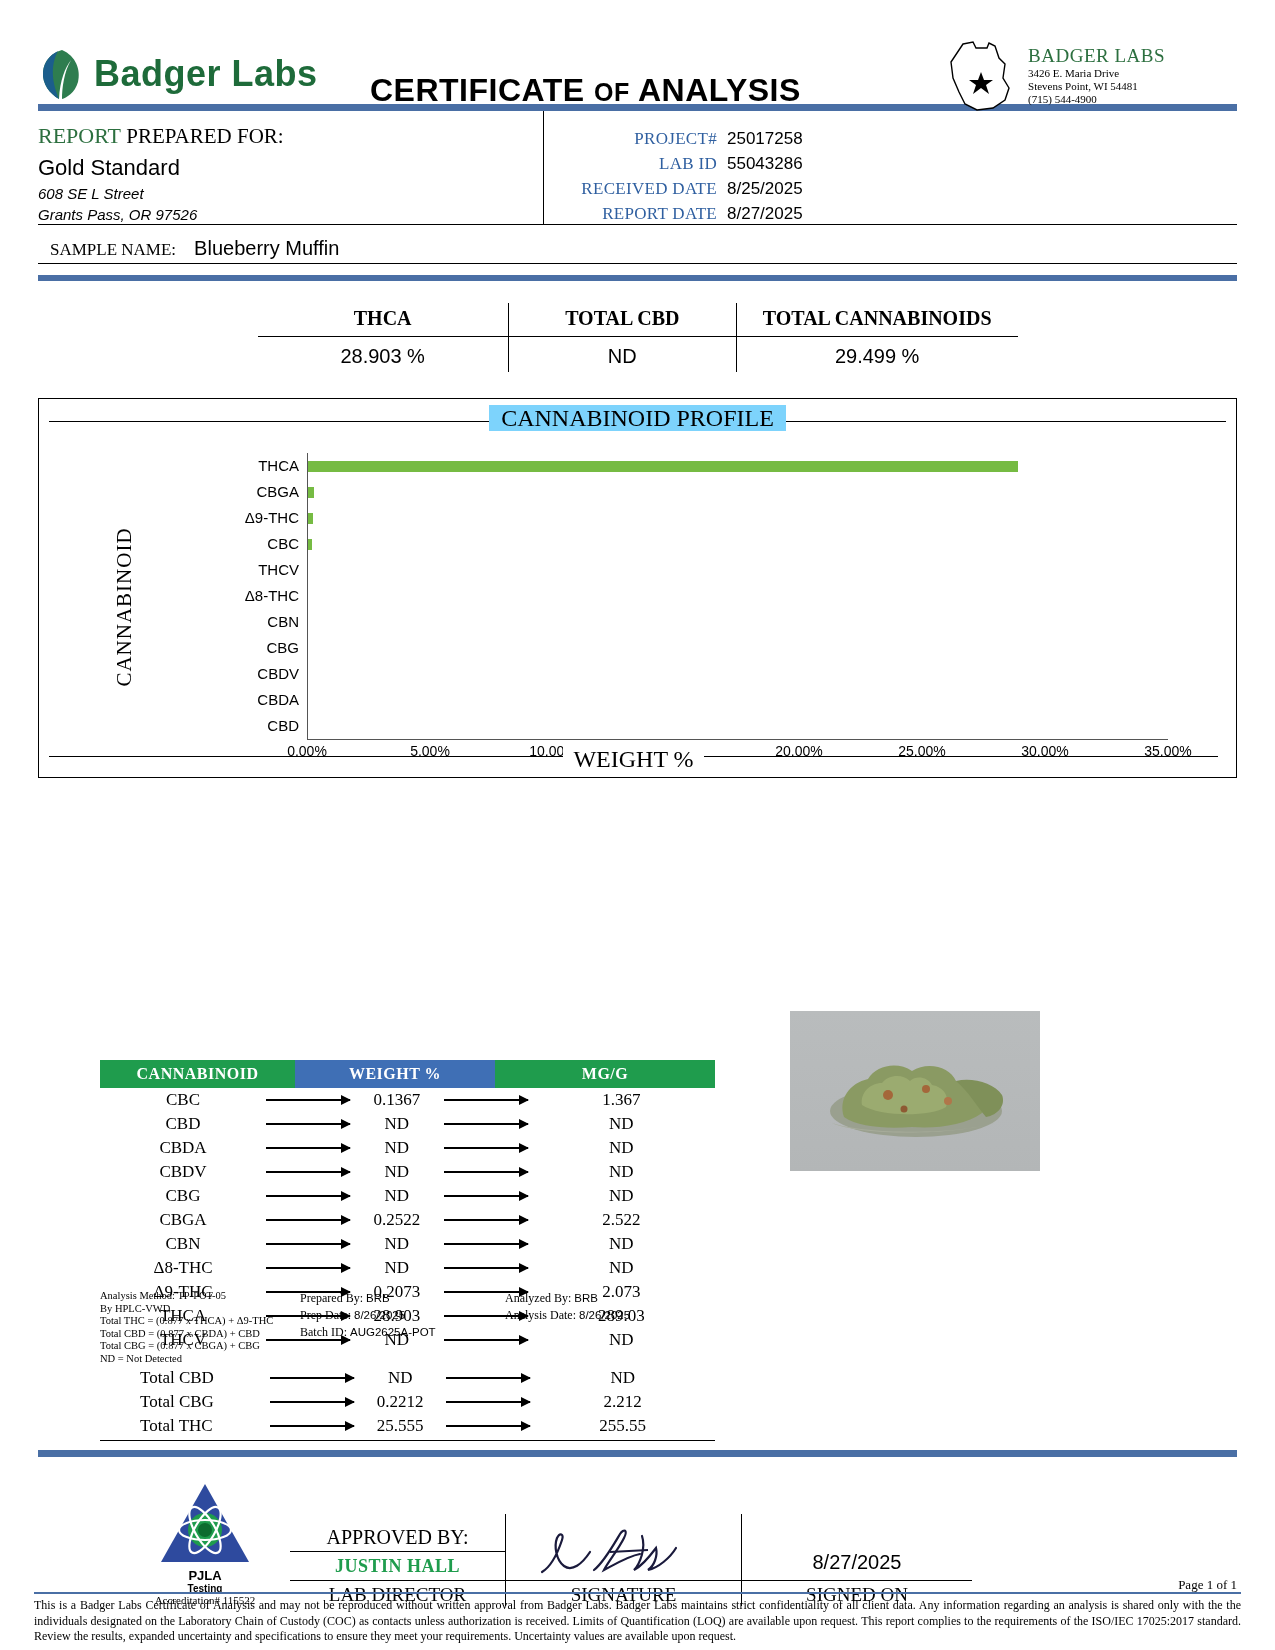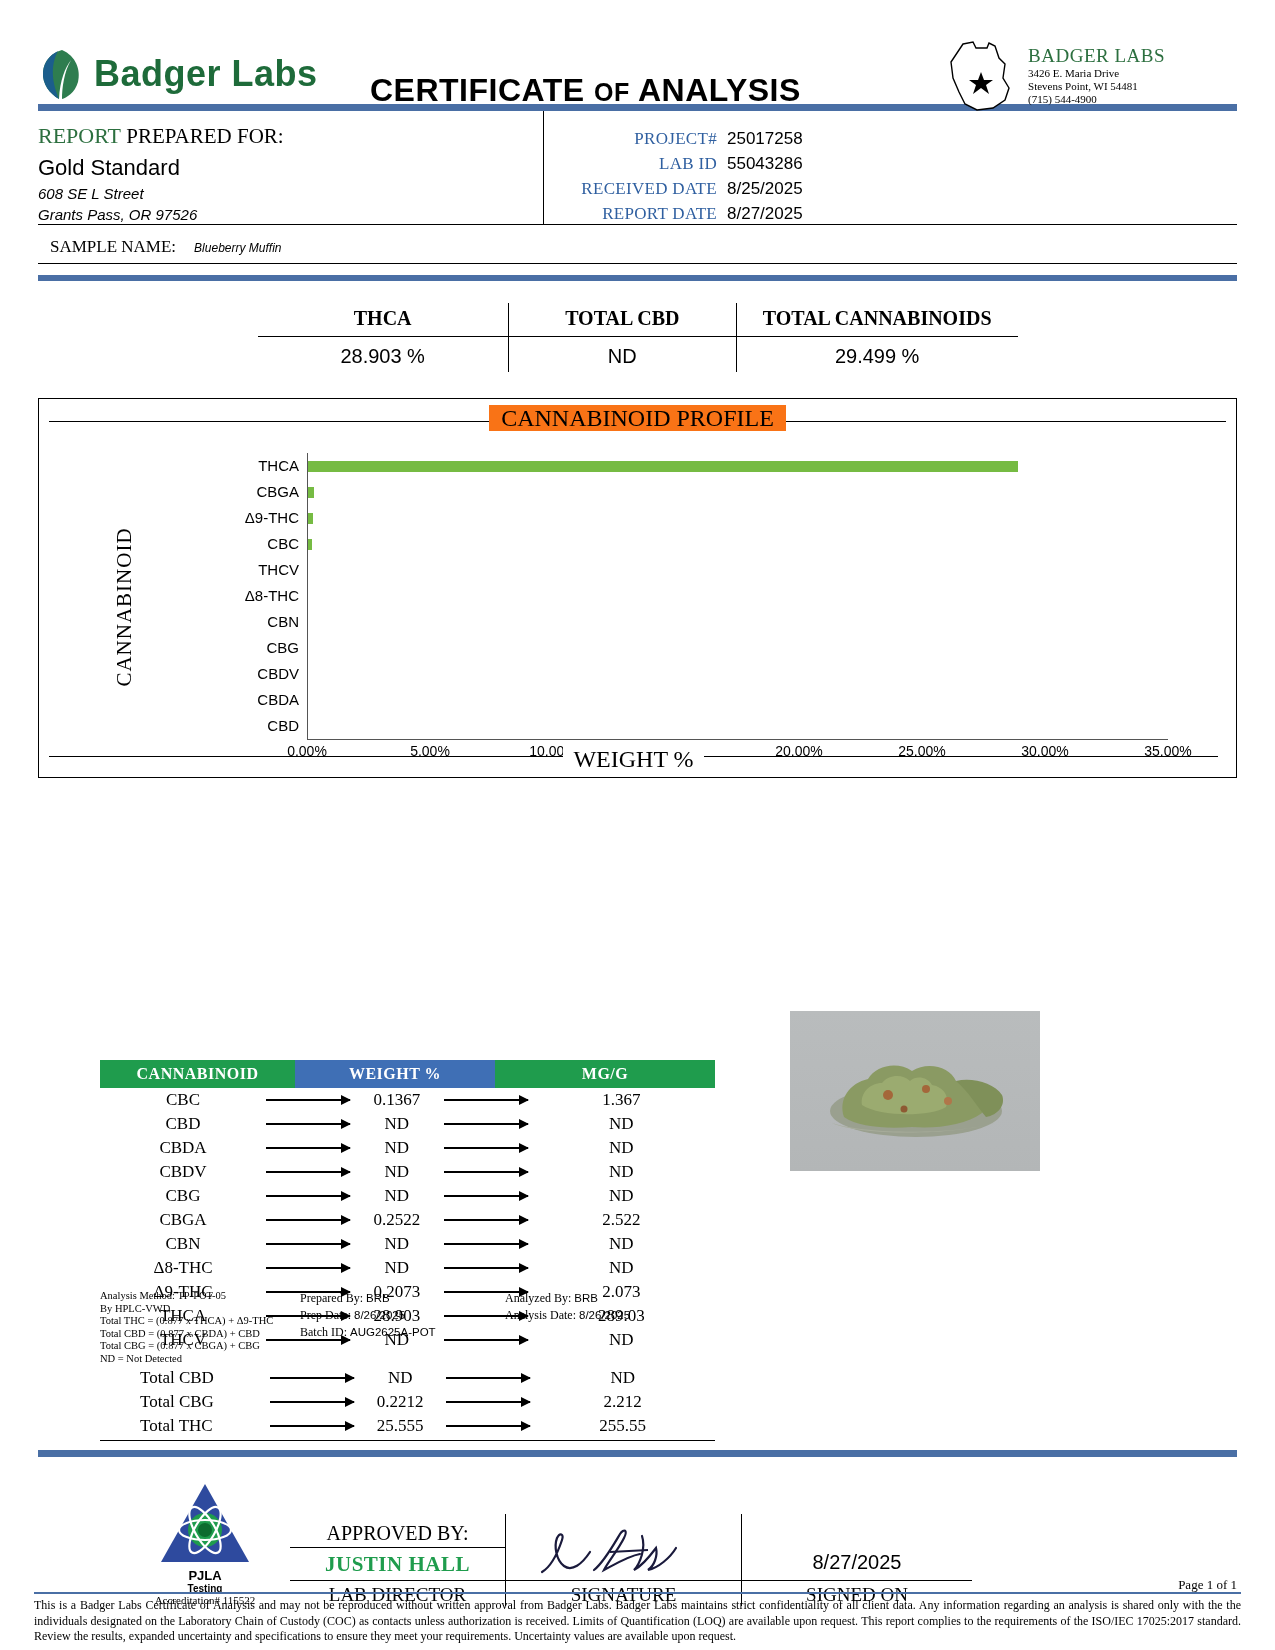--- a/index.html
+++ b/index.html
@@ -38,36 +38,36 @@
   .report-label { font-size:21px; }
   .report-label .green { color:#2c6f3f; font-size:22px; }
   .company { font-family:"Liberation Sans", sans-serif; font-size:22px; margin-top:6px; }
   .addr { font-family:"Liberation Sans", sans-serif; font-size:15px; font-style:italic; margin-top:4px; }
   .meta { position:absolute; left:484px; top:18px; width:580px; }
   .meta-row { display:flex; margin-bottom:5px; }
   .meta-key { width:195px; text-align:right; font-size:17px; color:#2f5fa0; letter-spacing:0.3px; }
   .meta-val { padding-left:10px; font-family:"Liberation Sans", sans-serif; font-size:17px; }
   .sample-row { display:flex; align-items:baseline; padding-top:8px; }
   .sample-label { font-size:17px; }
-  .sample-val { font-family:"Liberation Sans", sans-serif; font-size:12px; padding-left:18px;font-style:italic; }
+  .sample-val { font-family:"Liberation Sans", sans-serif; font-size:20px; padding-left:18px; }
 
   
   .summary { margin:0 auto; width:760px; padding-top:22px; }
   .summary table { width:100%; border-collapse:collapse; }
   .summary th {
     font-size:20px; font-weight:bold; padding:4px 0 6px; border-bottom:1px solid #000;
     font-family:"Liberation Serif", serif;
   }
   .summary td { font-family:"Liberation Sans", sans-serif; font-size:20px; text-align:center; padding:8px 0 4px; }
   .vsep { border-left:1px solid #000; }
 
   
   .chart-wrap { margin:26px 38px 0 38px; border:1px solid #000; height:380px; position:relative; }
   .chart-title { position:absolute; top:6px; left:0; right:0; text-align:center; font-size:24px; }
-  .chart-title span { background:#f97316; padding:0 12px; }
+  .chart-title span { background:#7dd3fc; padding:0 12px; }
   .chart-title-line { position:absolute; top:22px; left:10px; right:10px; border-top:1px solid #000; z-index:0; }
   .chart-inner { position:absolute; left:0; top:38px; right:8px; bottom:0; }
   .ylabel {
     position:absolute; left:6px; top:50%; transform:translateY(-50%) rotate(-90deg);
     font-size:21px; letter-spacing:1px; white-space:nowrap;
   }
   .cat-labels { position:absolute; left:150px; top:16px; width:110px; }
   .cat-labels div { height:26px; line-height:26px; text-align:right; font-size:15px; font-family:"Liberation Sans", sans-serif; }
   .plot { position:absolute; left:268px; top:16px; right:60px; height:286px; border-left:1px solid #555; }
   .bar-row { height:26px; display:flex; align-items:center; }
@@ -117,21 +117,21 @@
   
   .foot-rule { position:absolute; left:38px; right:38px; top:1450px; height:7px; background:#4a6fa5; }
   .approve { position:absolute; left:120px; top:1480px; width:1000px; display:flex; align-items:flex-end; }
   .pjla { width:170px; text-align:center; position:relative; }
   .pjla-mark { width:96px; height:86px; margin:0 auto; position:relative; }
   .pjla-name { font-family:"Liberation Sans", sans-serif; font-weight:bold; font-size:13px; margin-top:2px; }
   .pjla-sub { font-family:"Liberation Sans", sans-serif; font-weight:bold; font-size:10px; }
   .pjla-acc { font-size:11px; }
   .appr-col { width:215px; text-align:center; }
   .appr-top { font-size:20px; }
-  .appr-name { font-size:21px; color:#1f9c4d; font-weight:bold; letter-spacing:0.5px; padding:4px 0 3px; }
+  .appr-name { font-size:18px; color:#1f9c4d; font-weight:bold; letter-spacing:0.5px; padding:4px 0 3px; }
   .appr-under { border-top:1px solid #000; font-size:19px; padding-top:3px; }
   .sig-col { width:235px; text-align:center; position:relative; }
   .sig-img { height:58px; position:relative; }
   .date-col { width:230px; text-align:center; }
   .date-val { font-family:"Liberation Sans", sans-serif; font-size:20px; padding-bottom:6px; }
   .v-divider { border-left:1px solid #000; height:92px; }
 
   .page-num { position:absolute; right:38px; top:1577px; font-size:13px; }
   .disclaimer {
     position:absolute; left:34px; right:34px; top:1592px;

